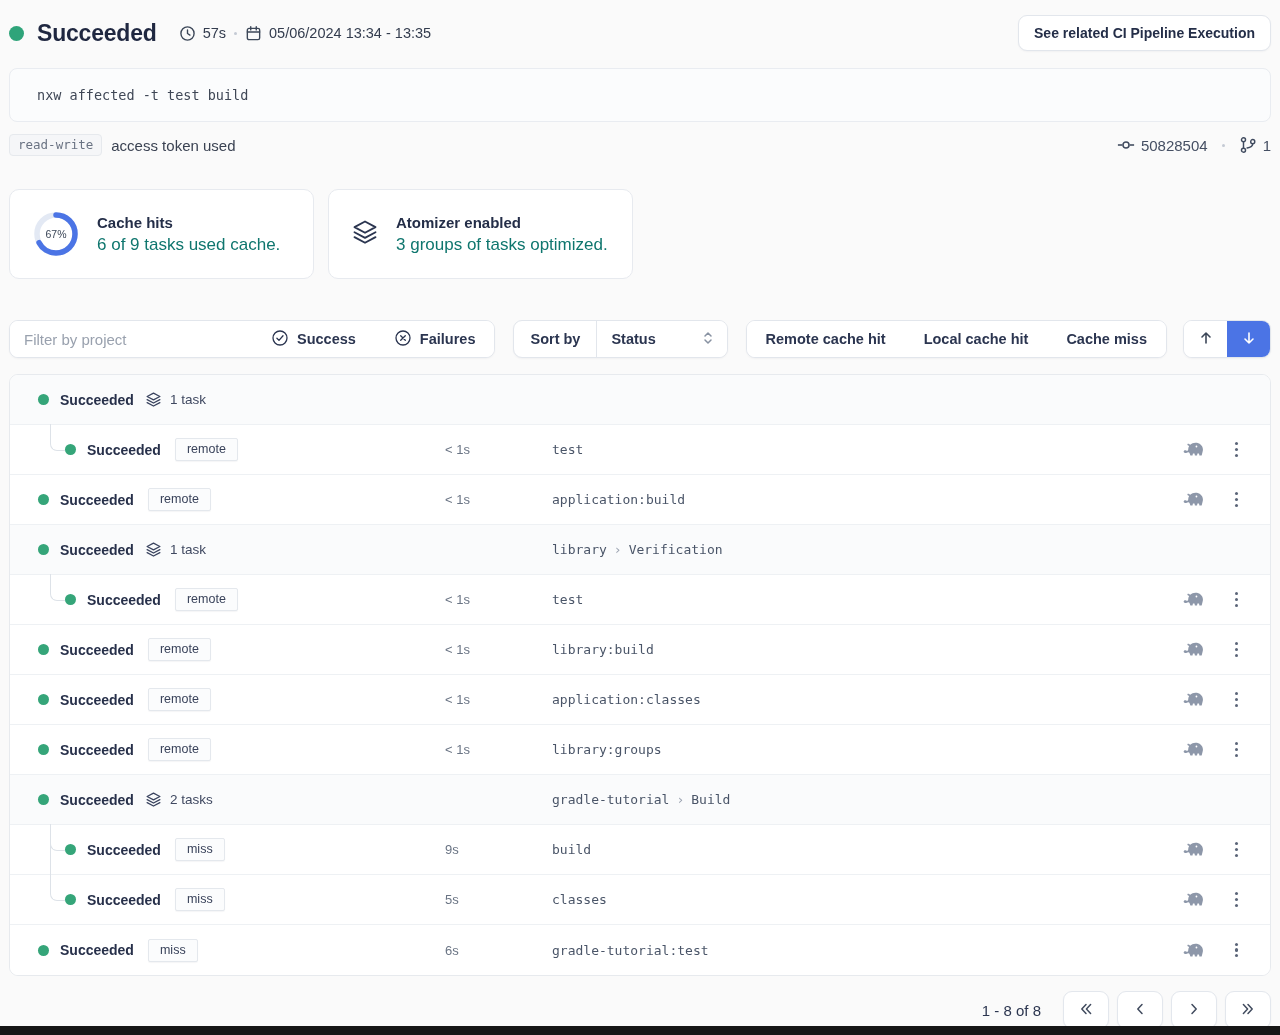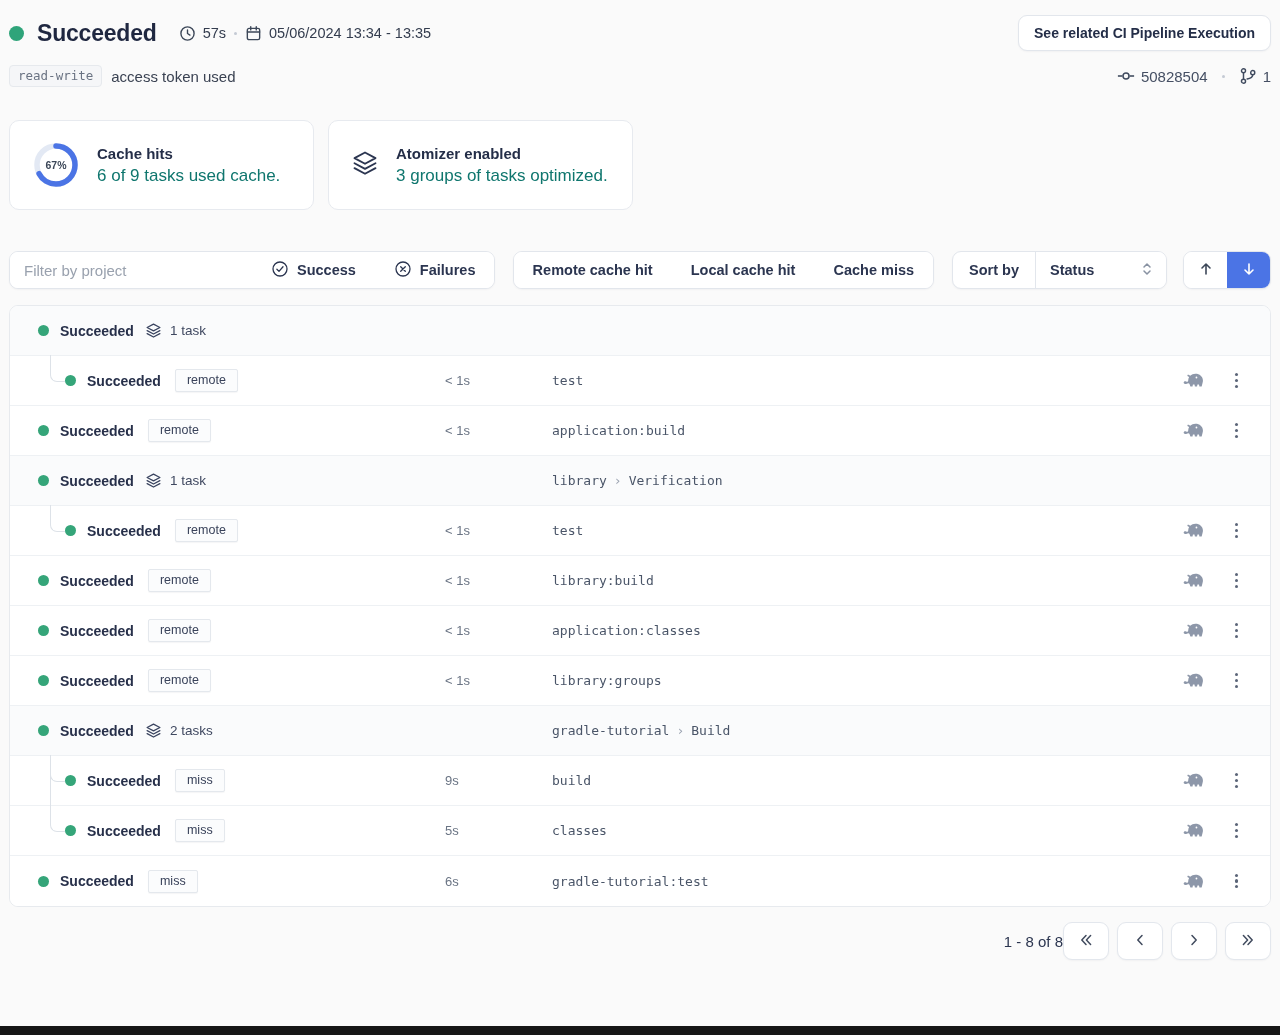--- a/index.html
+++ b/index.html
@@ -45,21 +45,21 @@
   .vcs svg { display:block; }
 
   
   .cards { margin-top:32px; display:flex; gap:14px; }
   .card {
     width:305px; height:90px; background:#fff; border:1px solid #e7eaef; border-radius:10px;
     display:flex; align-items:center; padding:0 22px; gap:17px;
   }
   .card-title { font-size:15px; font-weight:600; color:#242e48; margin-bottom:4px; }
   .card-sub { font-size:17px; color:#0f766e; }
-  .ring-wrap { position:relative; width:48px; height:48px; flex:0 0 48px;font-weight:bold; }
+  .ring-wrap { position:relative; width:48px; height:48px; flex:0 0 48px; }
   .ring-label { position:absolute; inset:0; display:flex; align-items:center; justify-content:center;
     font-size:10.5px; color:#3c4758; }
 
   
   .filterbar { margin-top:41px; display:flex; align-items:stretch; height:38px; }
   .seg-group {
     display:flex; align-items:stretch; background:#fff; border:1px solid #e2e6ec;
     border-radius:9px; overflow:hidden; box-shadow:0 1px 2px rgba(16,24,40,.04);
   }
   .seg-group > * + * { border-left:1px solid #e2e6ec; }
@@ -100,21 +100,21 @@
     box-shadow:0 1px 1px rgba(16,24,40,.04);
   }
   .connector-elbow { position:absolute; left:40px; top:-1px; width:15px; height:27px;
     border-left:1px solid #dde2e8; border-bottom:1px solid #dde2e8; border-bottom-left-radius:7px; }
   .connector-through { position:absolute; left:40px; top:-1px; bottom:-1px; width:1px; background:#dde2e8; }
   .icon-btn { background:none; border:none; cursor:pointer; display:flex; align-items:center; padding:2px; }
   .kebab { display:flex; flex-direction:column; gap:2.5px; }
   .kebab i { width:3.2px; height:3.2px; border-radius:50%; background:#5b6578; }
 
   
-  .pager { margin-top:15px; display:flex; align-items:center; justify-content:flex-end; }
+  .pager { margin-top:15px; display:flex; align-items:center; justify-content:flex-end; gap:22px; }
   .pager-label { font-size:15px; color:#2c3650; }
   .pager-btns { display:flex; gap:8px; }
   .pg-btn { width:46px; height:38px; background:#fff; border:1px solid #e3e7ed; border-radius:9px;
     display:flex; align-items:center; justify-content:center; cursor:pointer; box-shadow:0 1px 2px rgba(16,24,40,.04); }
 
   .bottom-bar { position:absolute; left:0; right:0; bottom:0; height:9px; background:#161616; }
 </style>
 </head>
 <body>
 
@@ -140,20 +140,23 @@
           <path d="M5.4 1.6v3M10.6 1.6v3M2.2 6.6h11.6" stroke-linecap="round"></path>
         </svg>
       </span>
       <span>05/06/2024 13:34 - 13:35</span>
     </span>
     <div class="top-right">
       <button class="btn-outline">See related CI Pipeline Execution</button>
     </div>
   </div>
 
+  <div class="command-box">
+    <code>nxw affected -t test build</code>
+  </div>
 
   <div class="token-row">
     <span class="mono-badge">read-write</span>
     <span class="token-label">access token used</span>
     <div class="vcs">
       <span>
         <svg width="18" height="18" viewBox="0 0 16 16" fill="none" stroke="#3f4a5e" stroke-width="1.4">
           <line x1="0.8" y1="8" x2="4.6" y2="8"></line>
             <circle cx="8" cy="8" r="2.7"></circle>
             <line x1="11.4" y1="8" x2="15.2" y2="8"></line>
@@ -218,37 +221,37 @@
         <span>
           <svg width="18" height="18" viewBox="0 0 18 18" fill="none" stroke="#2b3550" stroke-width="1.3">
             <circle cx="9" cy="9" r="7"></circle>
               <path d="M6.7 6.7l4.6 4.6M11.3 6.7l-4.6 4.6" stroke-linecap="round"></path>
           </svg>
         </span>
         <span>Failures</span>
       </button>
     </div>
 
+    <div class="seg-group sort-group">
+      <span class="sort-label">Sort by</span>
+      <div class="sort-select">
+        <span>Status</span>
+        <span>
+          <svg width="14" height="16" viewBox="0 0 14 16" fill="none" stroke="#8892a2" stroke-width="1.5" stroke-linecap="round" stroke-linejoin="round">
+            <path d="M4 6l3-3 3 3"></path>
+              <path d="M4 10l3 3 3-3"></path>
+          </svg>
+        </span>
+      </div>
+    </div>
+
     <div class="seg-group cache-group">
       <button class="seg-btn">Remote cache hit</button>
       <button class="seg-btn">Local cache hit</button>
       <button class="seg-btn">Cache miss</button>
-    </div>
-
-    <div class="seg-group sort-group">
-      <span class="sort-label">Sort by</span>
-      <div class="sort-select">
-        <span>Status</span>
-        <span>
-          <svg width="14" height="16" viewBox="0 0 14 16" fill="none" stroke="#8892a2" stroke-width="1.5" stroke-linecap="round" stroke-linejoin="round">
-            <path d="M4 6l3-3 3 3"></path>
-              <path d="M4 10l3 3 3-3"></path>
-          </svg>
-        </span>
-      </div>
     </div>
 
     <div class="seg-group dir-group">
       <button class="dir-btn">
         <span>
           <svg width="16" height="16" viewBox="0 0 16 16" fill="none" stroke="#3c4758" stroke-width="1.6" stroke-linecap="round" stroke-linejoin="round">
             <path d="M8 13V3M4 7l4-4 4 4"></path>
           </svg>
         </span>
       </button>

